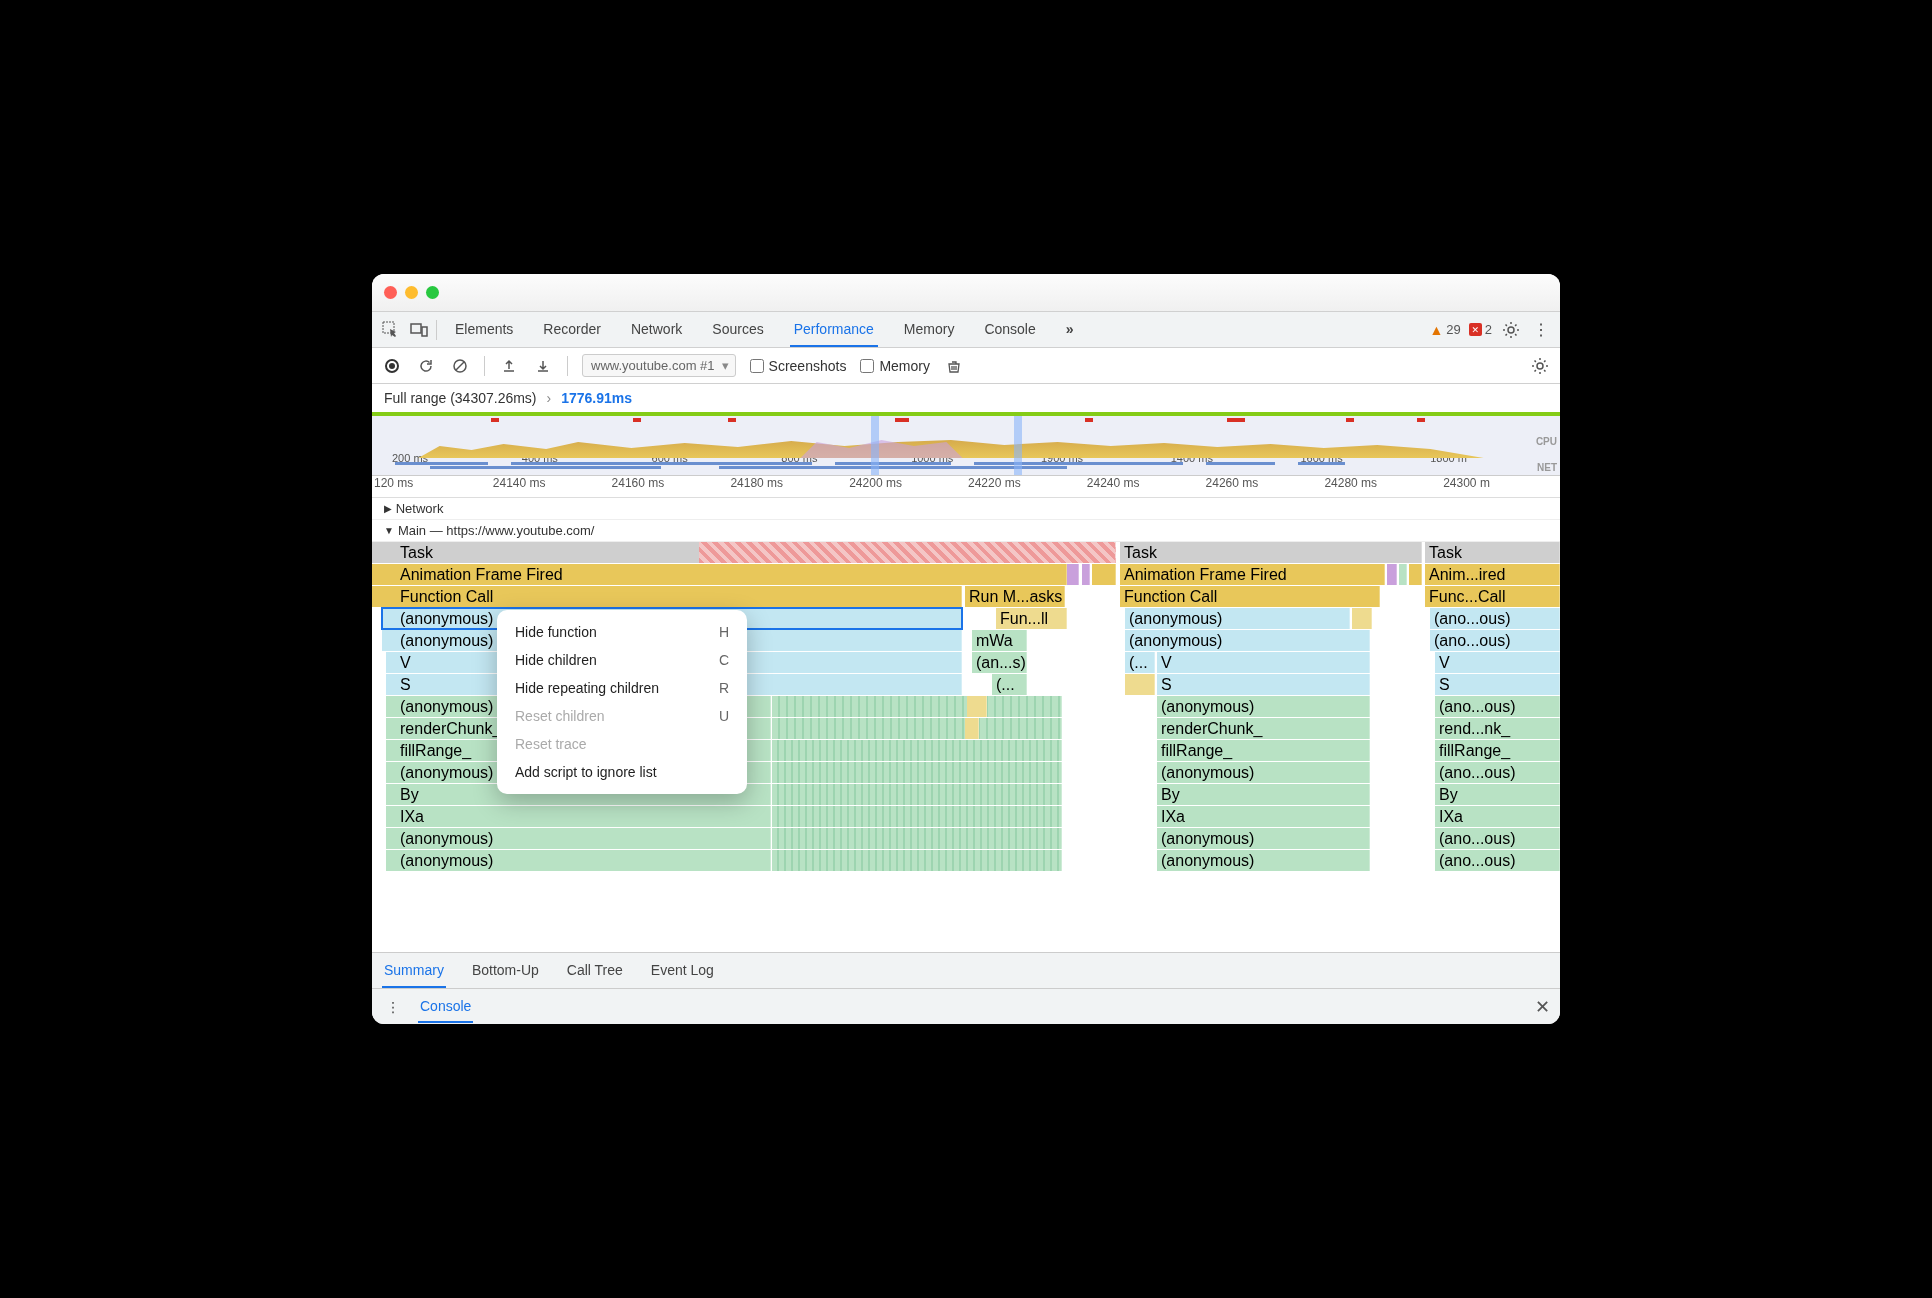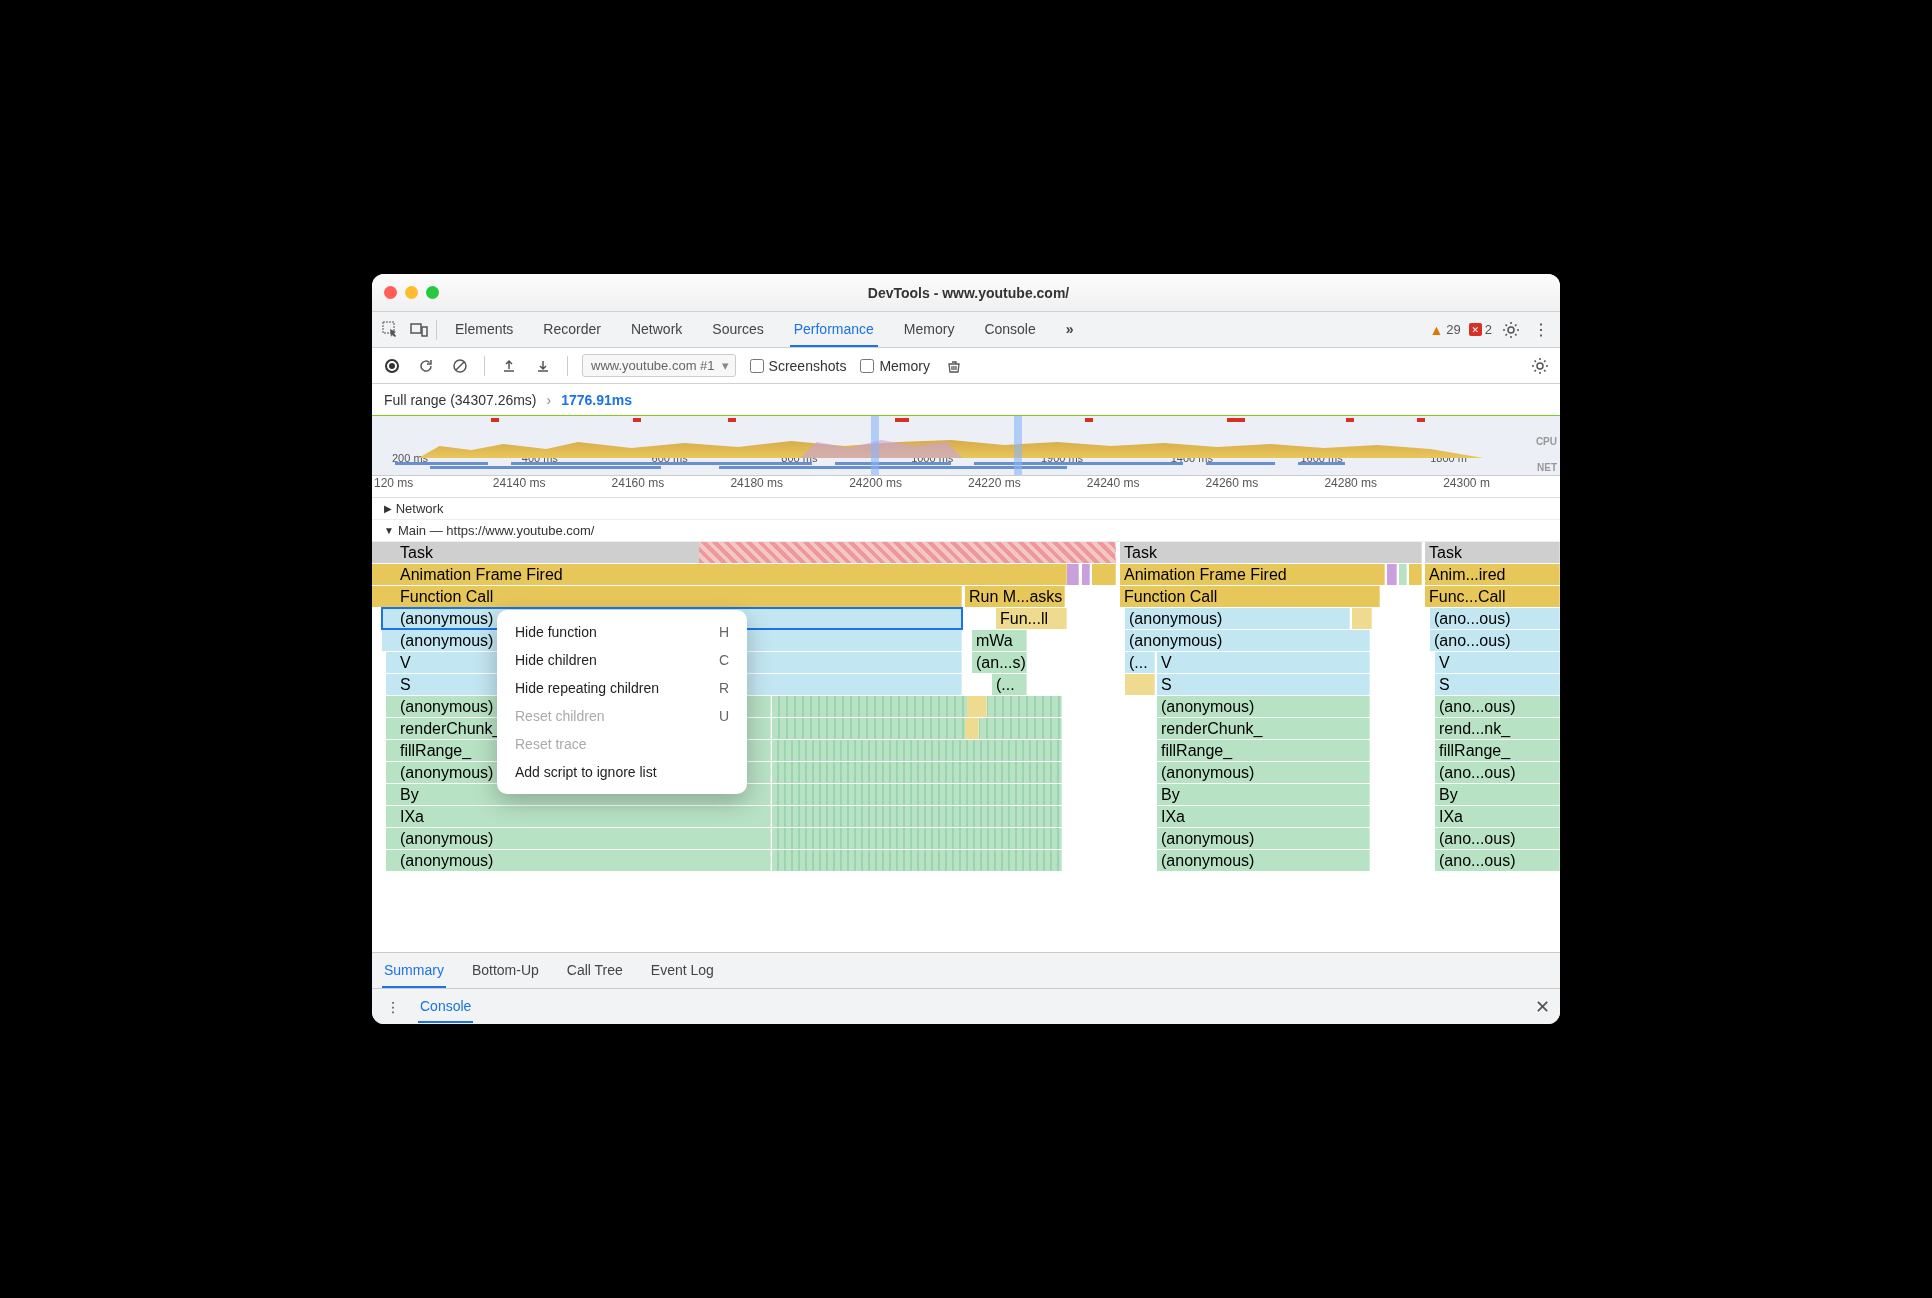--- a/index.html
+++ b/index.html
@@ -27,21 +27,21 @@
 .toolbar { height: 36px; background: #fff; border-bottom: 1px solid #d0d0d0; display: flex; align-items: center; padding: 0 10px; gap: 14px; }
 .tbtn { width:20px; height:20px; display:flex; align-items:center; justify-content:center; color:#444; cursor:pointer;}
 .rec { width:14px; height:14px; border:2px solid #333; border-radius:50%; position:relative;}
 .rec::after{content:"";position:absolute;inset:2px;background:#333;border-radius:50%;}
 .select { border:1px solid #ccc; border-radius:3px; padding:3px 20px 3px 8px; font-size:13px; color:#666; background:#f7f7f7; position:relative;}
 .select::after{content:"▾"; position:absolute; right:6px; color:#888;}
 .chk { display:flex; align-items:center; gap:5px; font-size:14px; color:#333;}
 .chk input{width:14px;height:14px;}
 .toolbar .gear { margin-left:auto;}
 
-.breadcrumb { height:32px; display:flex; align-items:center; padding:0 12px; gap:10px; font-size:14px; border-bottom:1px solid #84cc16;}
+.breadcrumb { height:32px; display:flex; align-items:center; padding:0 12px; gap:10px; font-size:14px; border-bottom:4px solid #84cc16;}
 .breadcrumb .full { color:#333;}
 .breadcrumb .sel { color:#1a73e8; font-weight:600;}
 .breadcrumb .chev{color:#888;}
 
 .overview { height:60px; background:#edeff7; border-bottom:1px solid #ccc; position:relative;}
 .ov-ticks { position:absolute; top:0; left:0; right:0; height:18px; display:flex; padding-left:20px; font-size:11px; color:#555;}
 .ov-ticks span{flex:1;margin-top:36px;}
 .ov-lbl { position:absolute; right:3px; font-size:10px; font-weight:600; color:#999;margin-left:40px;}
 .ov-cpu { position:absolute; top:18px; left:0; right:30px; height:24px; overflow:hidden;}
 .ov-net { position:absolute; bottom:3px; left:0; right:30px; height:10px;}
@@ -90,21 +90,20 @@
 <body>
 
 <div class="window">
 
   <div class="titlebar">
     <div class="traffic">
       <div class="tl r"></div>
       <div class="tl y"></div>
       <div class="tl g"></div>
     </div>
-    <div class="title">DevTools - www.youtube.com/</div>
   </div>
 
   <div class="tabbar">
     <div class="ticon">
       <svg width="18" height="18" viewBox="0 0 18 18">
           <rect x="1" y="1" width="11" height="11" fill="none" stroke="#555" stroke-dasharray="2 1"></rect>
           <path d="M8 8 l6 3 l-2 1 l2 3 l-1 1 l-3-2 l-1 2 z" fill="#555"></path>
         </svg>
     </div>
     <div class="ticon">

